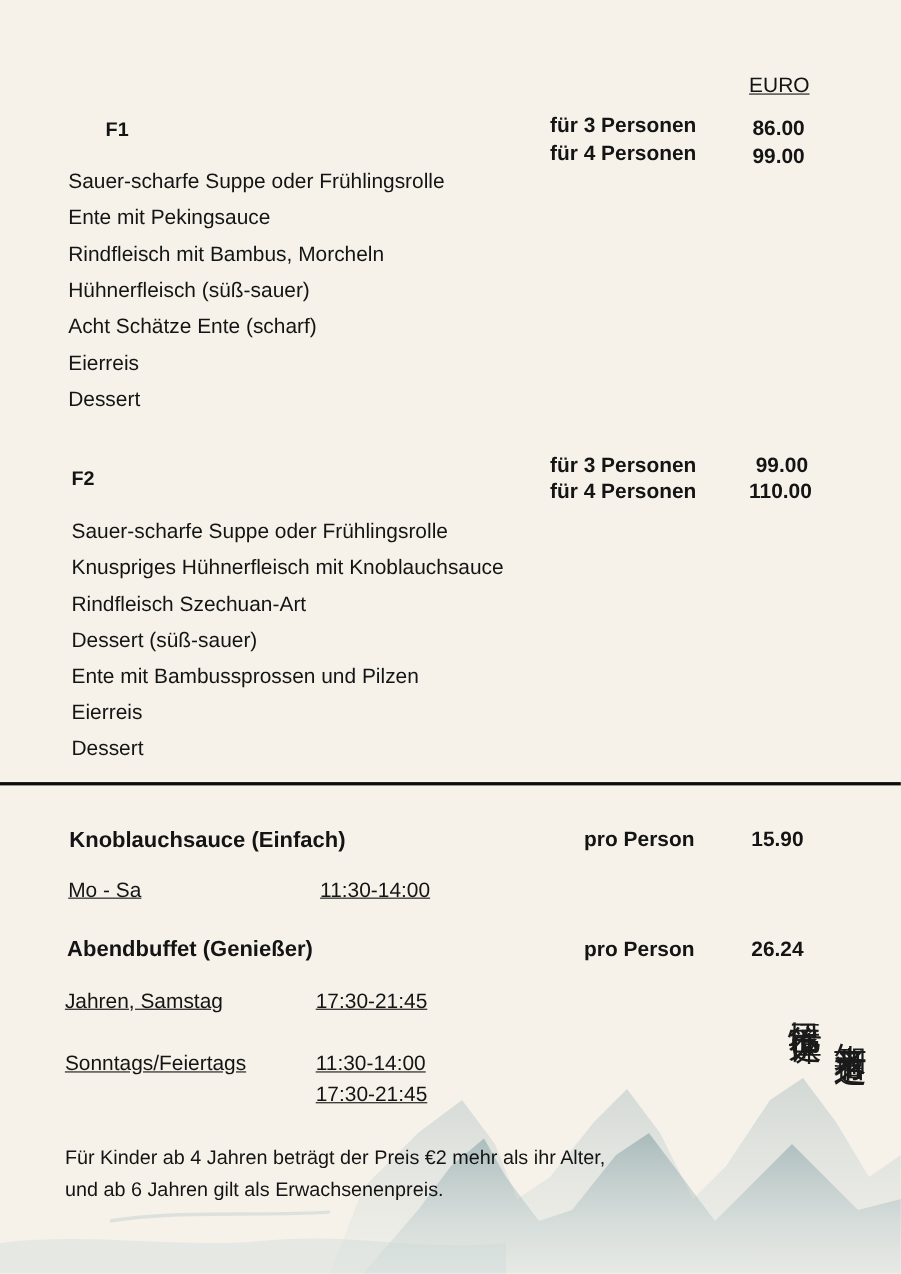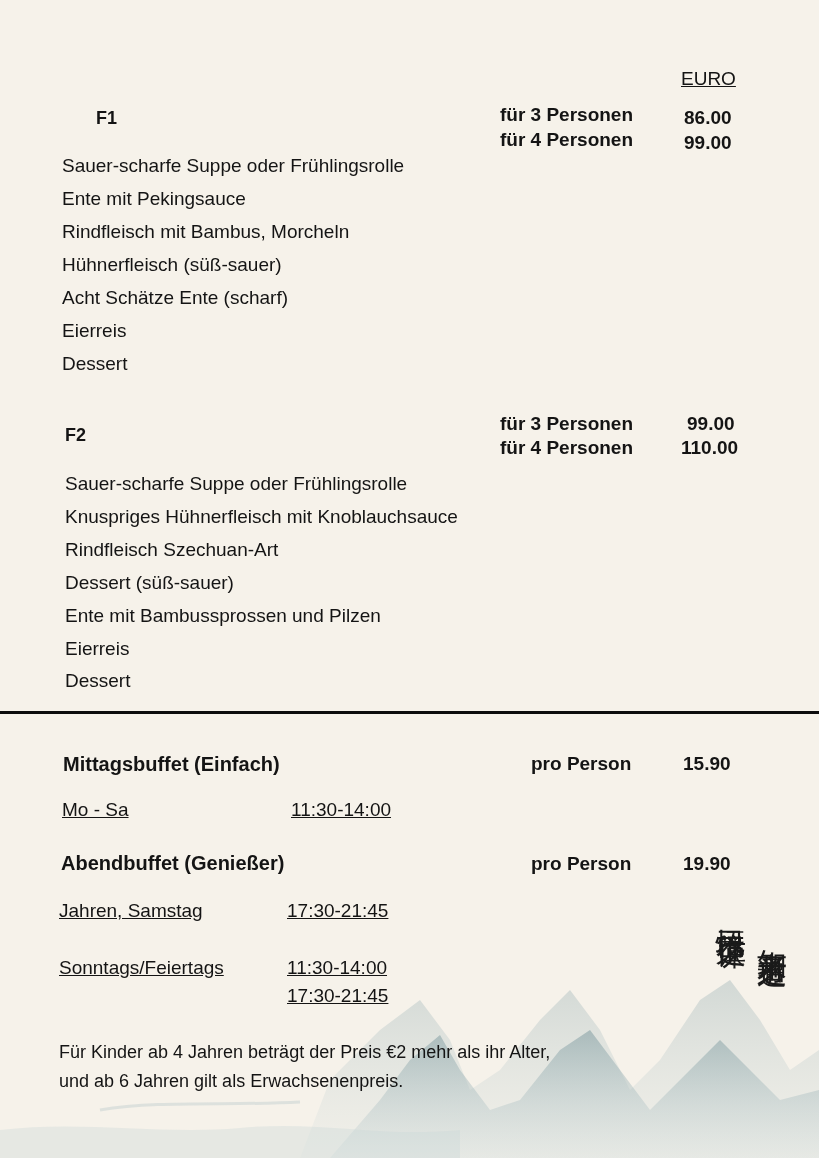--- a/index.html
+++ b/index.html
@@ -71,29 +71,29 @@
   <div class="item abs" style="left:65px; top:506px;">Knuspriges Hühnerfleisch mit Knoblauchsauce</div>
   <div class="item abs" style="left:65px; top:539px;">Rindfleisch Szechuan-Art</div>
   <div class="item abs" style="left:65px; top:572px;">Dessert (süß-sauer)</div>
   <div class="item abs" style="left:65px; top:605px;">Ente mit Bambussprossen und Pilzen</div>
   <div class="item abs" style="left:65px; top:638px;">Eierreis</div>
   <div class="item abs" style="left:65px; top:670px;">Dessert</div>
 </div>
 
 <div class="divider"></div>
 
-<div class="abs bighead" style="left:63px; top:753px;">Mittagsbuffet (Einfach)</div>
+<div class="abs bighead" style="left:63px; top:753px;">Knoblauchsauce (Einfach)</div>
 <div class="abs persons" style="left:531px; top:753px;">pro Person</div>
 <div class="abs price" style="left:683px; top:753px;">15.90</div>
 <div class="abs reg" style="left:62px; top:799px;">Mo - Sa</div>
 <div class="abs reg" style="left:291px; top:799px;">11:30-14:00</div>
 
 <div class="abs bighead" style="left:61px; top:852px;">Abendbuffet (Genießer)</div>
 <div class="abs persons" style="left:531px; top:853px;">pro Person</div>
-<div class="abs price" style="left:683px; top:853px;">19.90</div>
+<div class="abs price" style="left:683px; top:853px;">26.24</div>
 <div class="abs reg" style="left:59px; top:900px;">Jahren, Samstag</div>
 <div class="abs reg" style="left:287px; top:900px;">17:30-21:45</div>
 <div class="abs reg" style="left:59px; top:957px;">Sonntags/Feiertags</div>
 <div class="abs reg" style="left:287px; top:957px;">11:30-14:00</div>
 <div class="abs reg" style="left:287px; top:985px;">17:30-21:45</div>
 
 <div class="abs bold" style="left:59px; top:1042px; font-size:18px;">Für Kinder ab 4 Jahren beträgt der Preis €2 mehr als ihr Alter,</div>
 <div class="abs bold" style="left:59px; top:1071px; font-size:18px;">und ab 6 Jahren gilt als Erwachsenenpreis.</div>
 
 <div class="calli" style="left:753px; top:908px; width:34px;">

